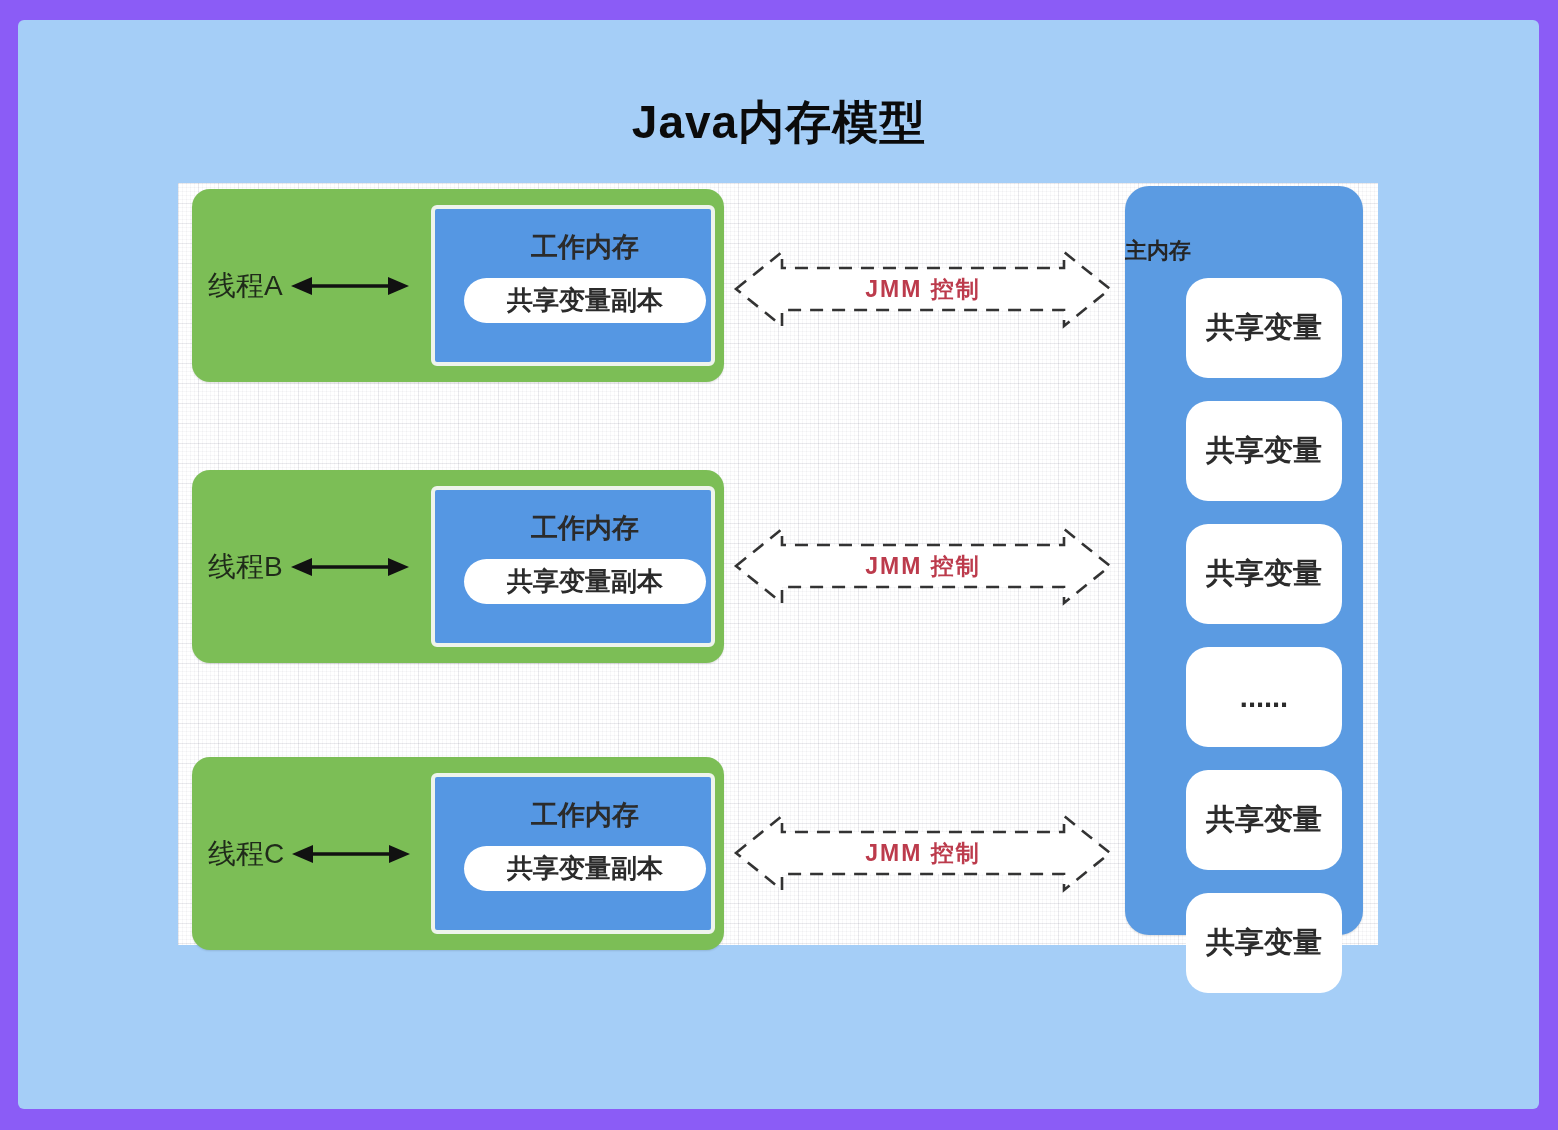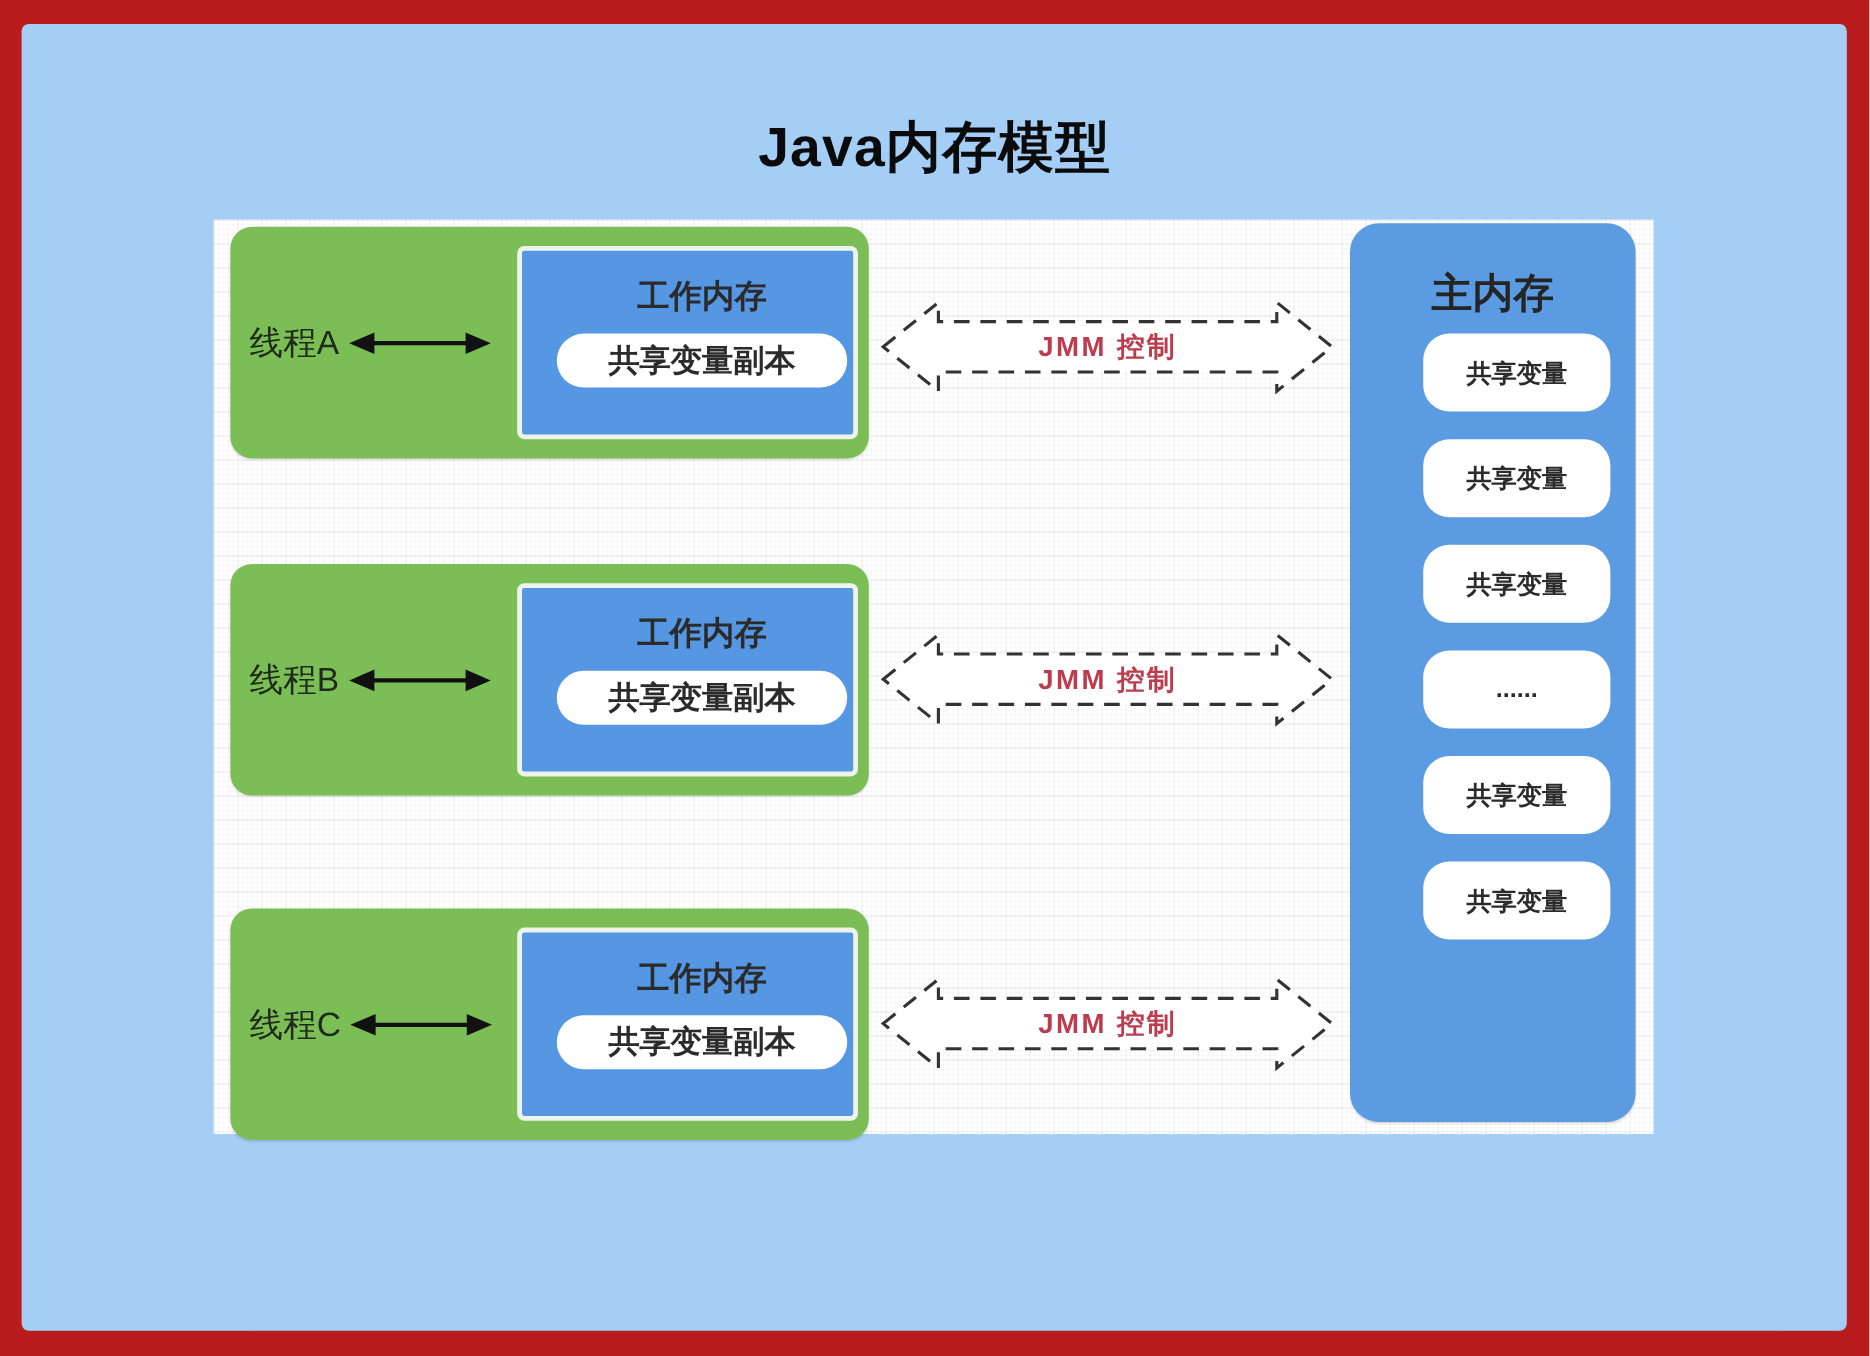--- a/index.html
+++ b/index.html
@@ -3,21 +3,21 @@
 <meta charset="utf-8">
 <style>
   * { margin: 0; padding: 0; box-sizing: border-box; }
   html, body { background: #ffffff; }
   body { font-family: "Liberation Sans", sans-serif; }
 
   .stage {
     position: relative;
     width: 1558px;
     height: 1130px;
-    background: #b91c1c;
+    background: #8b5cf6;
     overflow: hidden;
   }
 
   .panel {
     position: absolute;
     left: 18px; top: 20px;
     width: 1521px; height: 1089px;
     background: #A5CEF7;
     border-radius: 6px;
   }
@@ -126,42 +126,41 @@
 
   .main-memory {
     position: absolute;
     left: 947px; top: 3px;
     width: 238px; height: 749px;
     background: #5B9BE2;
     border-radius: 24px;
     box-shadow: 0 1px 2px rgba(0,0,0,0.12);
   }
   .main-memory-title {
-    margin-top: 36px;
-    text-align: center;
-    font-size: 34px;
+    margin-top: 50px;
+    font-size: 22px;
     font-weight: bold;
     color: #252525;
   }
   .slots {
     position: absolute;
     left: 21px; top: 92px;
     width: 196px;
     display: flex;
     flex-direction: column;
     gap: 23px;
   }
   .slot-pill {
-    height: 65px;
+    height: 100px;
     background: #ffffff;
     border-radius: 22px;
     display: flex;
     align-items: center;
     justify-content: center;
-    font-size: 21px;
+    font-size: 29px;
     font-weight: bold;
     color: #2b2b2b;
     white-space: nowrap;
     margin-left: 40px;
   }
 
   .watermark {
     position: absolute;
     left: 0; top: 972px;
     width: 100%;

